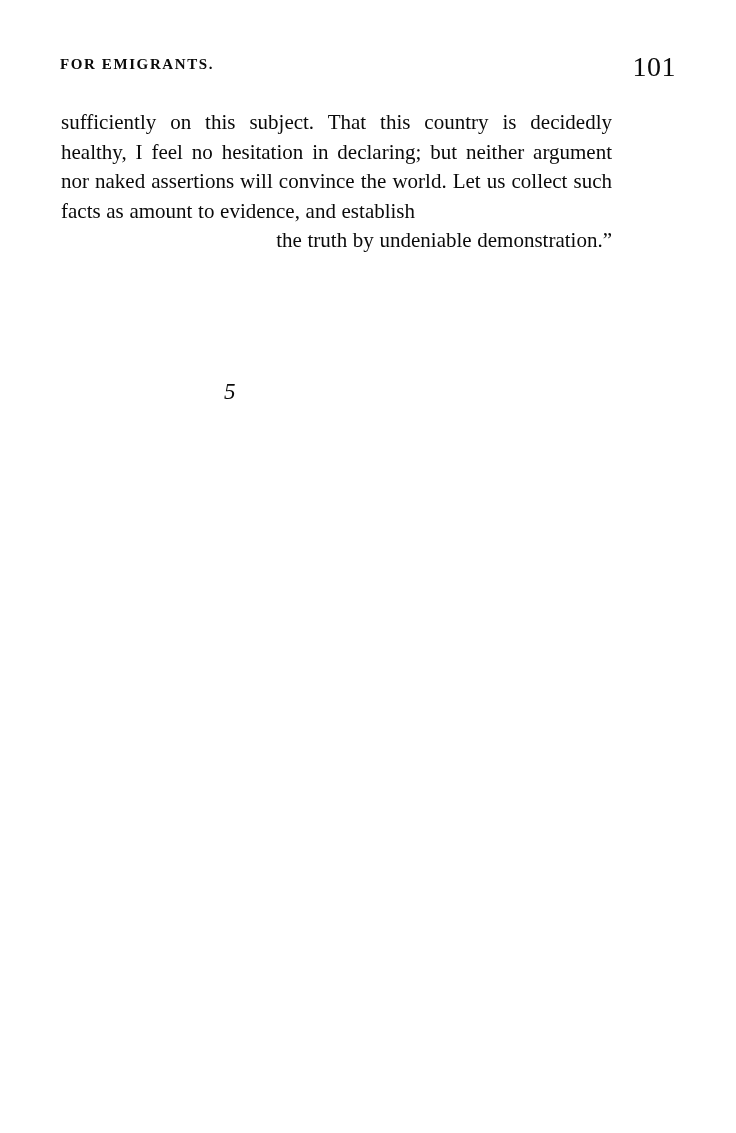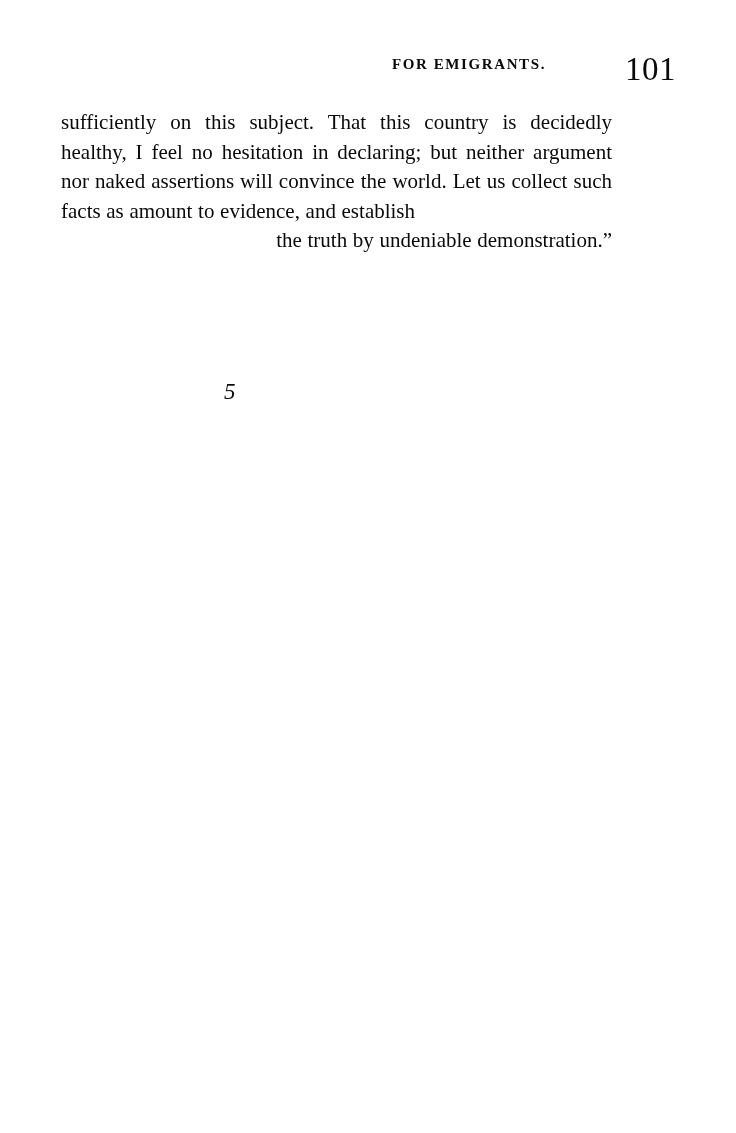--- a/index.html
+++ b/index.html
@@ -28,35 +28,35 @@
     position: absolute;
     top: 56px;
     left: 60px;
     width: 616px;
     height: 30px;
   }
   .running-head {
     position: absolute;
     left: 0;
     right: 0;
-    text-align: right;
+    text-align: left;
     font-family: "Liberation Serif", serif;
     font-weight: bold;
     font-size: 15px;
     letter-spacing: 1.6px;
     
     padding-right: 130px;
     white-space: nowrap;
   }
   .folio {
     position: absolute;
     right: 0px;
     top: -5px;
     font-family: "Liberation Serif", serif;
-    font-size: 33px;
+    font-size: 28px;
     letter-spacing: 0.5px;
   }
   
   .text-block {
     position: absolute;
     top: 108px;
     left: 61px;
     width: 551px;
   }
   .text-block p {

